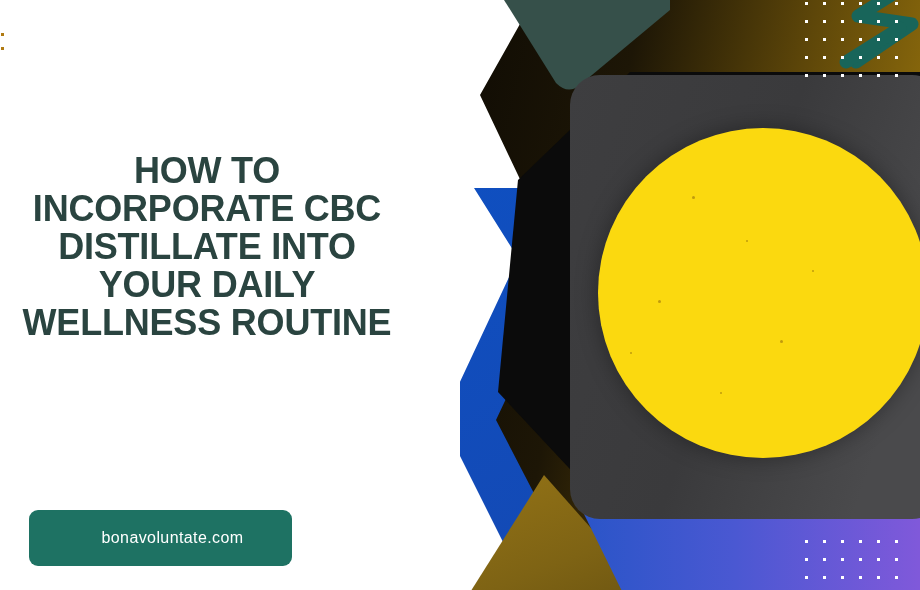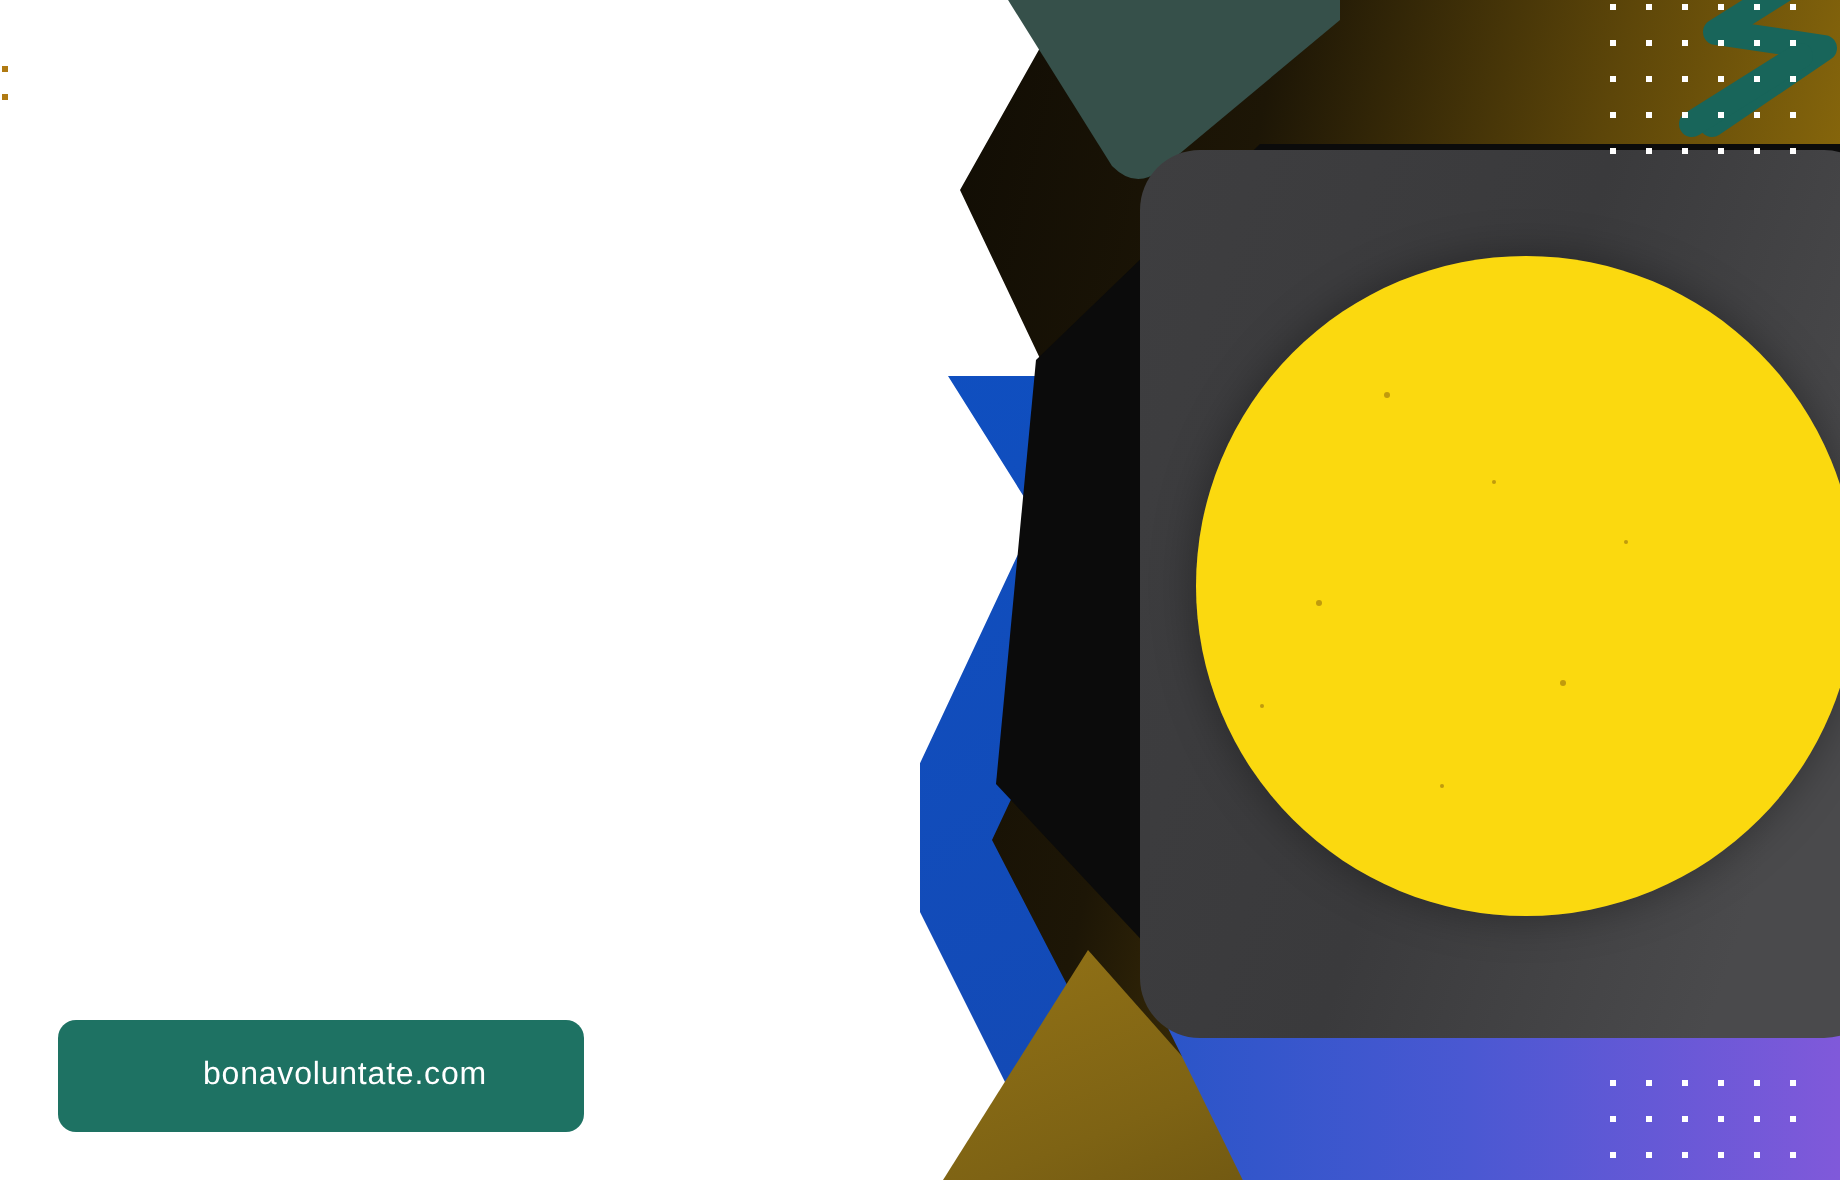--- a/index.html
+++ b/index.html
@@ -226,19 +226,20 @@
       </div>
   </div>
 
   <div class="left-panel">
 
     <div class="edge-dots">
       <span class="edge-dot" style="left:1px;top:0px;"></span>
       <span class="edge-dot" style="left:1px;top:14px;"></span>
     </div>
 
+    <h1 class="headline">How to Incorporate CBC Distillate Into Your Daily Wellness Routine</h1>
 
     <div class="site-badge">
       <span class="site-badge-label">bonavoluntate.com</span>
     </div>
   </div>
 
 </div>
 
 </body></html>

